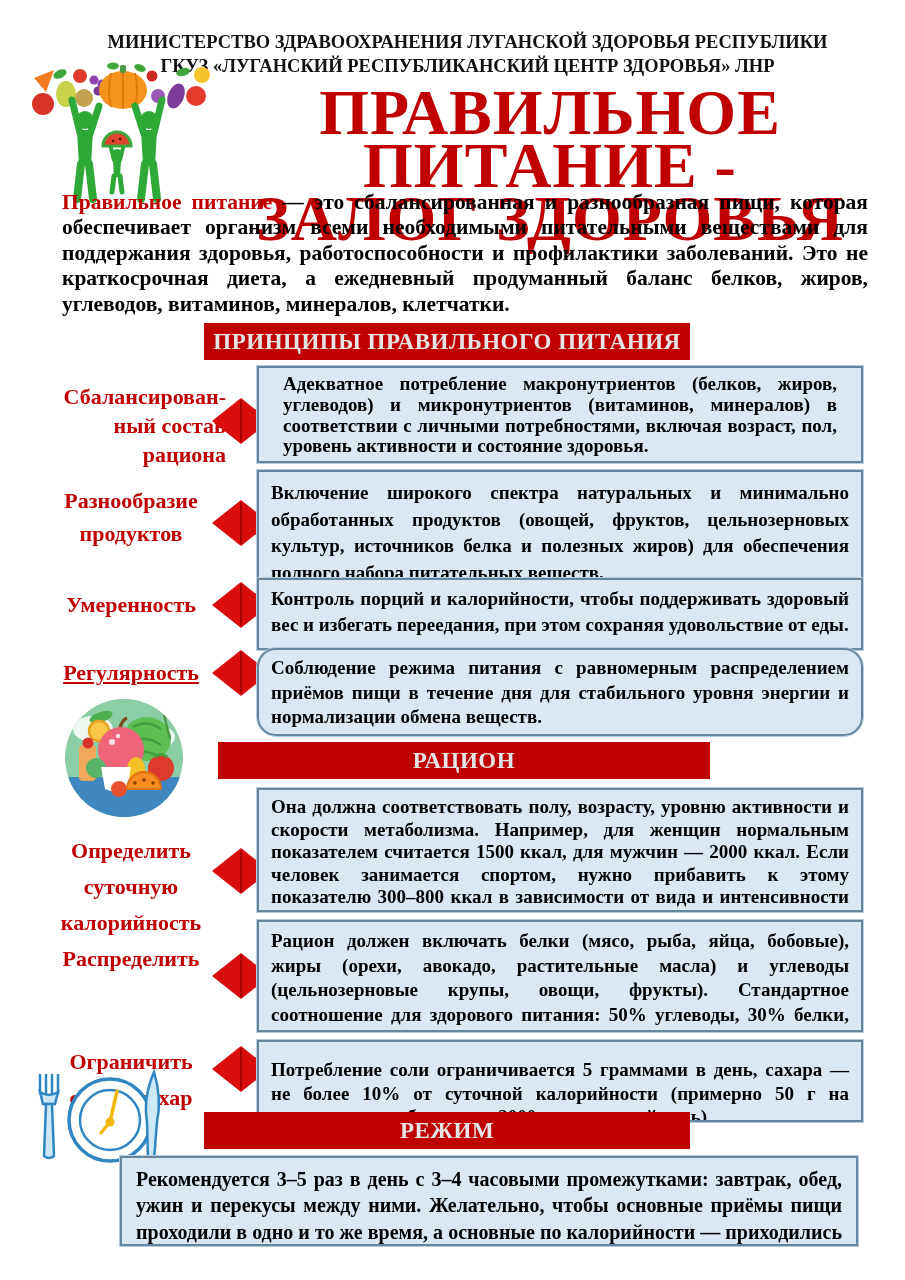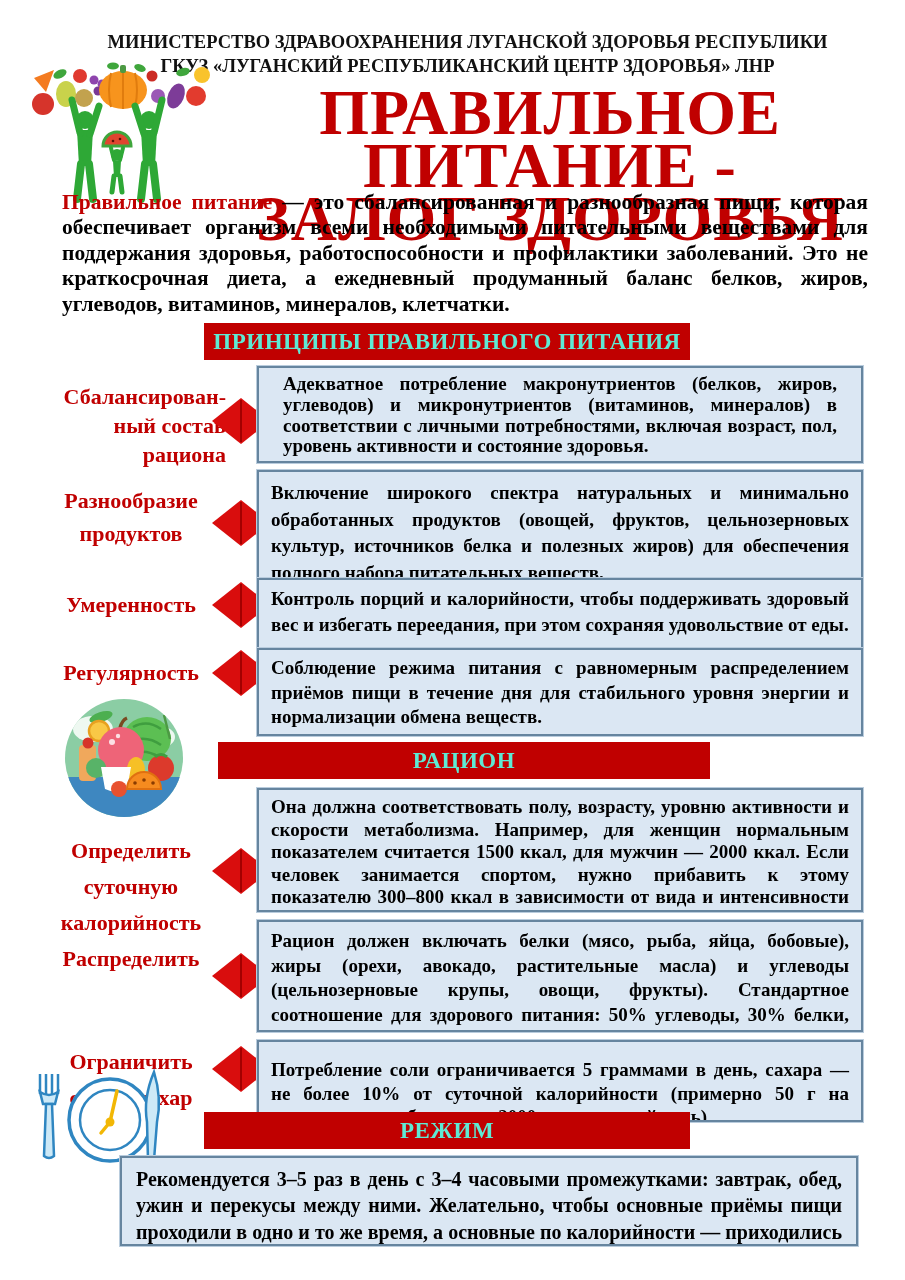--- a/index.html
+++ b/index.html
@@ -6,21 +6,21 @@
   .page{position:relative;width:905px;height:1280px;background:#ffffff;overflow:hidden;
         font-family:"Liberation Serif","DejaVu Serif",serif;font-weight:bold;color:#000;}
   .org{position:absolute;top:30px;left:40px;right:10px;text-align:center;
        font-size:18.5px;line-height:24px;color:#111;}
   .logo{position:absolute;left:28px;top:56px;width:188px;height:150px;}
   .title{position:absolute;left:200px;right:5px;top:86px;text-align:center;
          color:#C00000;font-size:64px;line-height:53px;letter-spacing:1px;}
   .intro{position:absolute;left:62px;top:190px;width:806px;margin:0;
          font-size:21.5px;line-height:25.4px;text-align:justify;}
   .intro .lead{color:#C00000;}
-  .banner{position:absolute;background:#C00000;color:#5eead4;text-align:center;
+  .banner{position:absolute;background:#C00000;color:#e5e5e5;text-align:center;
           font-size:23px;letter-spacing:0.5px;}
   .box{position:absolute;left:257px;width:606px;box-sizing:border-box;
        background:#DBE7F3;border:2px solid #66859F;outline:1px solid #B9CCDD;
        text-align:justify;color:#000;overflow:hidden;}
   .row-label{position:absolute;color:#C00000;font-size:22px;}
   .diamond{position:absolute;width:58px;height:46px;}
   .food-circle{position:absolute;left:63px;top:697px;width:122px;height:122px;}
   .plate-clock{position:absolute;left:30px;top:1066px;width:134px;height:112px;}
 </style>
 </head>
@@ -111,28 +111,28 @@
 
   <div class="row-label" style="left:42px;top:590px;width:178px;text-align:center;line-height:30px;">
     <div>Умеренность</div>
   </div>
   <svg class="diamond" style="left:212px;top:582px;" viewBox="0 0 58 46">
     <polygon points="0,23 29,0 58,23 29,46" fill="#D90D0D"></polygon>
       <line x1="29" y1="2" x2="29" y2="44" stroke="#A30000" stroke-width="2"></line>
   </svg>
   <div class="box" style="top:578px;height:72px;font-size:19px;line-height:26px;padding:6px 12px;">Контроль порций и калорийности, чтобы поддерживать здоровый вес и избегать переедания, при этом сохраняя удовольствие от еды.</div>
 
-  <div class="row-label" style="left:42px;top:658px;width:178px;text-align:center;line-height:30px;">
+  <div class="row-label" style="left:42px;top:658px;width:178px;text-align:center;line-height:30px;text-decoration:underline;">
     <div>Регулярность</div>
   </div>
   <svg class="diamond" style="left:212px;top:650px;" viewBox="0 0 58 46">
     <polygon points="0,23 29,0 58,23 29,46" fill="#D90D0D"></polygon>
       <line x1="29" y1="2" x2="29" y2="44" stroke="#A30000" stroke-width="2"></line>
   </svg>
-  <div class="box" style="top:648px;height:88px;font-size:19px;line-height:24.6px;padding:6px 12px;">Соблюдение режима питания с равномерным распределением приёмов пищи в течение дня для стабильного уровня энергии и нормализации обмена веществ.</div>
+  <div class="box" style="top:648px;height:88px;font-size:19px;line-height:24.6px;padding:6px 12px;border-radius:19px;">Соблюдение режима питания с равномерным распределением приёмов пищи в течение дня для стабильного уровня энергии и нормализации обмена веществ.</div>
 
   <svg class="food-circle" viewBox="0 0 122 122">
     <defs>
         <clipPath id="fc">
           <circle cx="61" cy="61" r="59"></circle>
         </clipPath>
       </defs>
     <circle cx="61" cy="61" r="59" fill="#8BCDA4"></circle>
     <g clip-path="url(#fc)">
       <ellipse cx="30" cy="32" rx="20" ry="13" fill="#ffffff" opacity="0.85"></ellipse>

